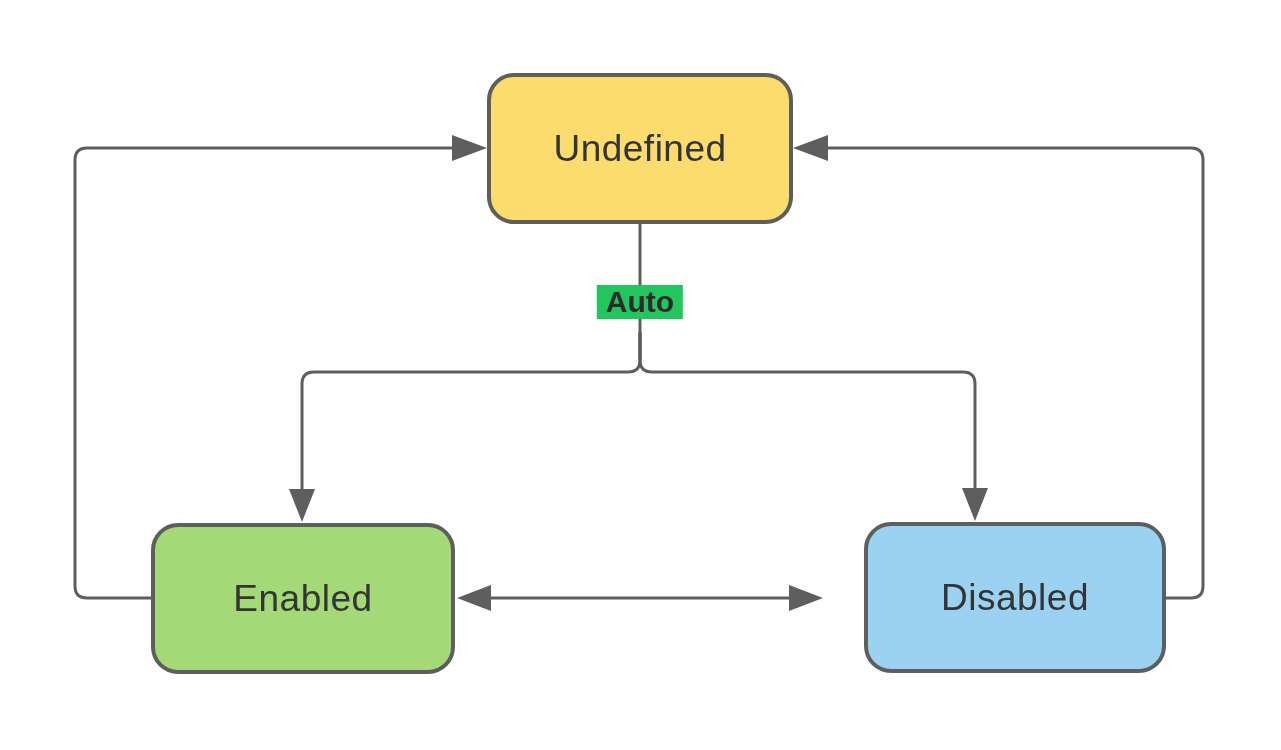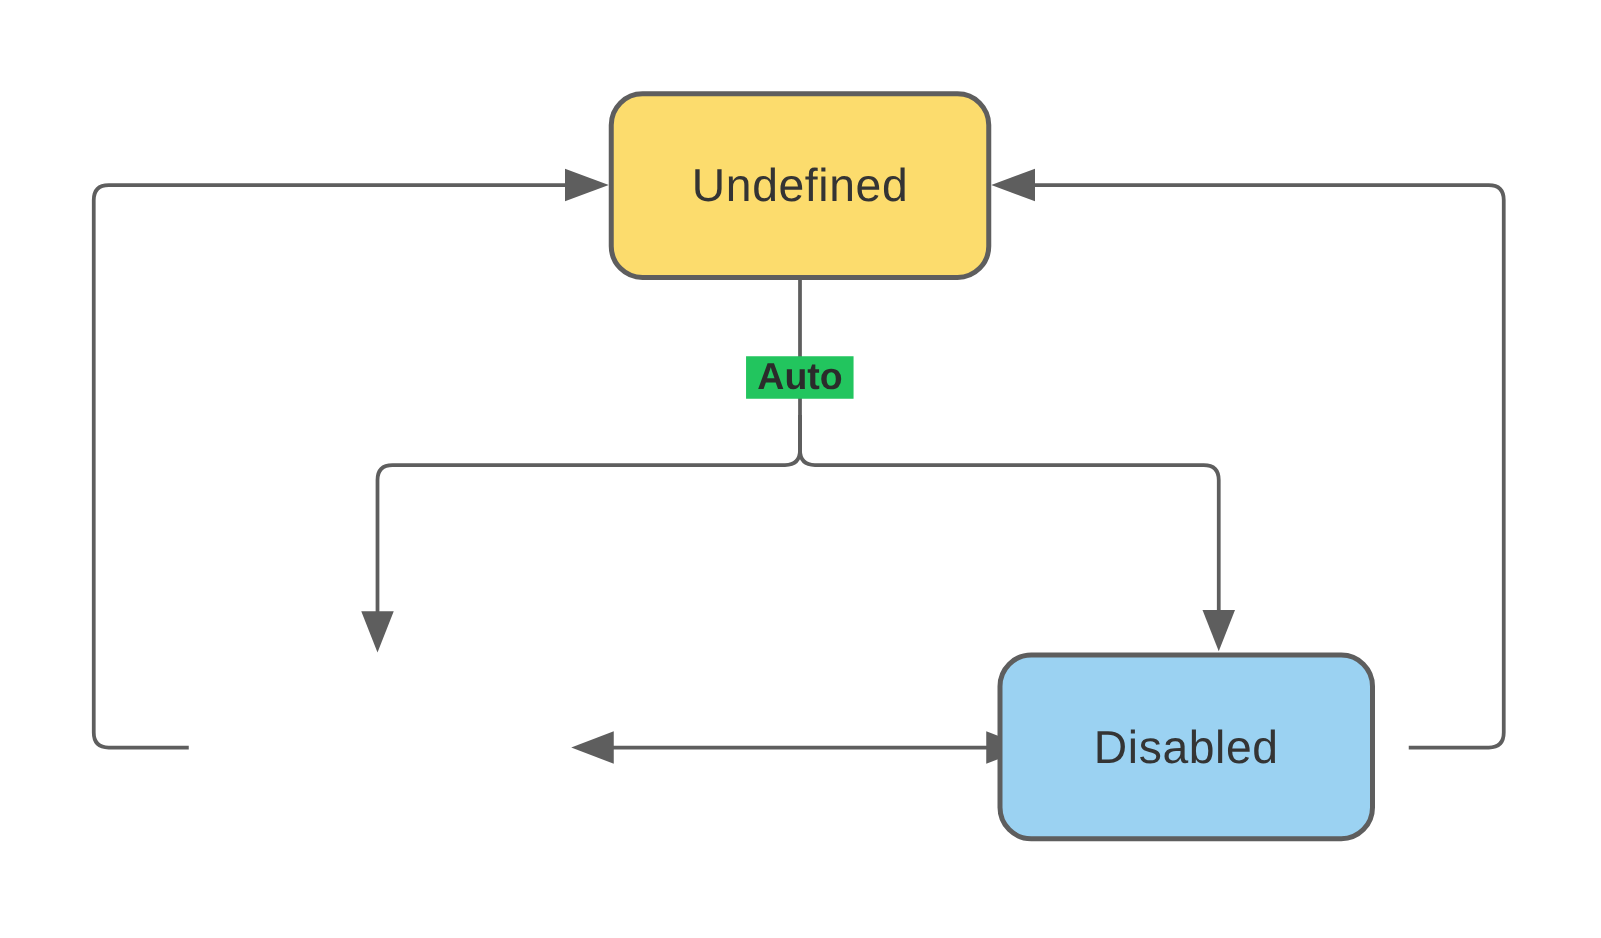--- a/index.html
+++ b/index.html
@@ -21,21 +21,21 @@
     display:flex;align-items:center;justify-content:center;
   }
   .node-label{
     font-size:37px;
     line-height:1;
     letter-spacing:0.5px;
     user-select:none;
   }
   .node-undefined{left:487px;top:73px;width:306px;height:151px;}
   .node-enabled{left:151px;top:523px;width:304px;height:151px;}
-  .node-disabled{left:798px;top:522px;width:302px;height:151px;}
+  .node-disabled{left:864px;top:522px;width:302px;height:151px;}
   .edge-label{
     position:absolute;
     left:640px;top:285px;
     transform:translateX(-50%);
     background:#ffffff;
     font-size:30px;
     font-weight:bold;
     line-height:34px;
     padding:0 9px;
     white-space:nowrap;
@@ -70,20 +70,23 @@
       <path class="edge" d="M490 598 H790"></path>
       <polygon class="arrowhead" points="457,598 491,585 491,611" style="fill: rgb(94, 94, 94);"></polygon>
       <polygon class="arrowhead" points="823,598 789,585 789,611" style="fill: rgb(94, 94, 94);"></polygon>
     </g>
   </svg>
 
   <div class="node node-undefined" style="background-color: rgb(252, 220, 109); border-color: rgb(94, 94, 94);">
     <span class="node-label" style="color: rgb(52, 52, 52);">Undefined</span>
   </div>
 
+  <div class="node node-enabled" style="background-color: rgb(163, 217, 119); border-color: rgb(94, 94, 94);">
+    <span class="node-label" style="color: rgb(52, 52, 52);">Enabled</span>
+  </div>
 
   <div class="node node-disabled" style="background-color: rgb(155, 210, 242); border-color: rgb(94, 94, 94);">
     <span class="node-label" style="color: rgb(52, 52, 52);">Disabled</span>
   </div>
 
   <div class="edge-label" style="color: rgb(43, 43, 43); background-color: #22c55e;">Auto</div>
 
 </div>
 
 </body></html>

